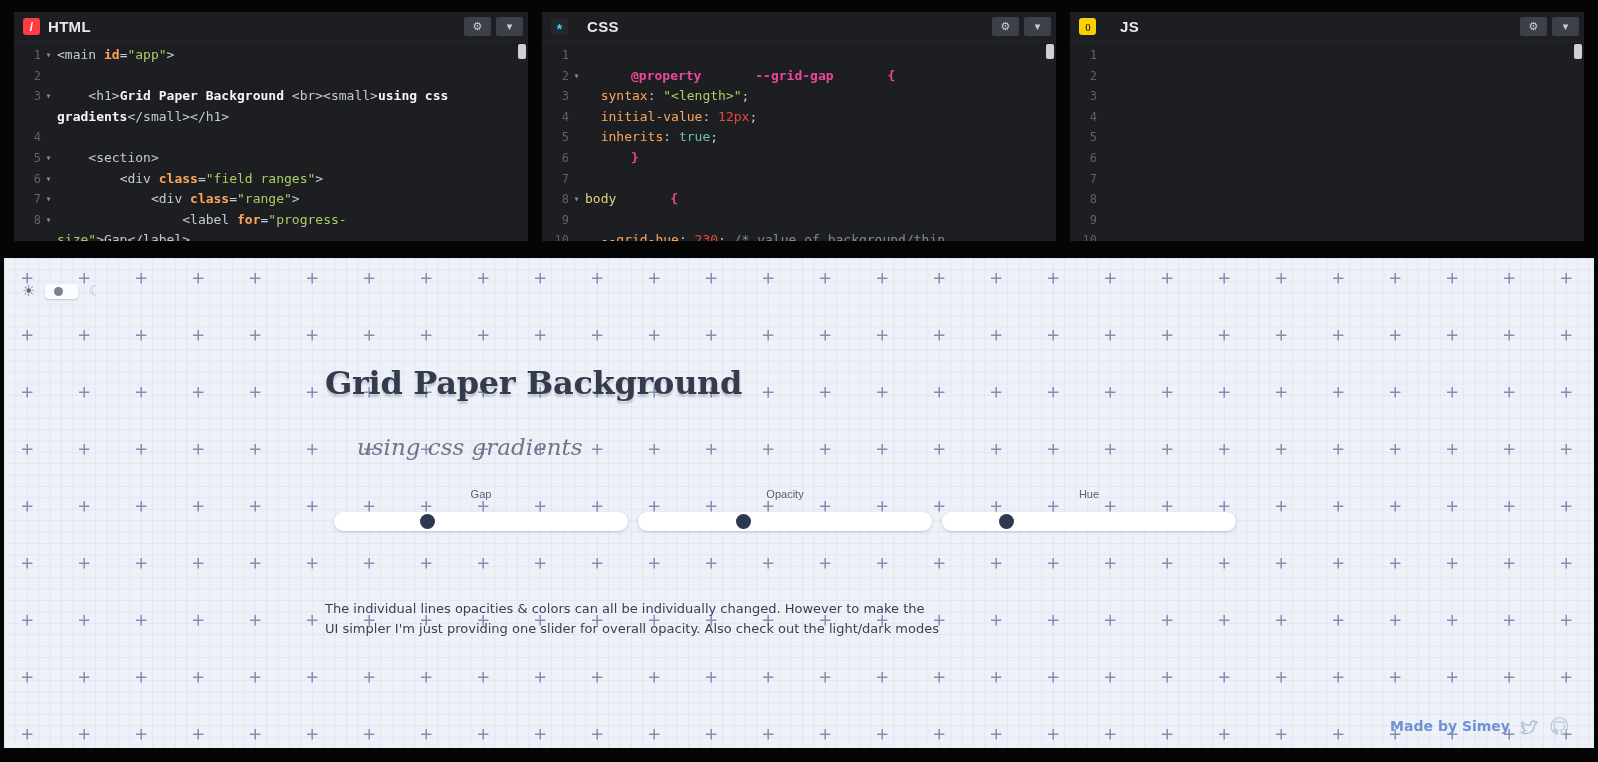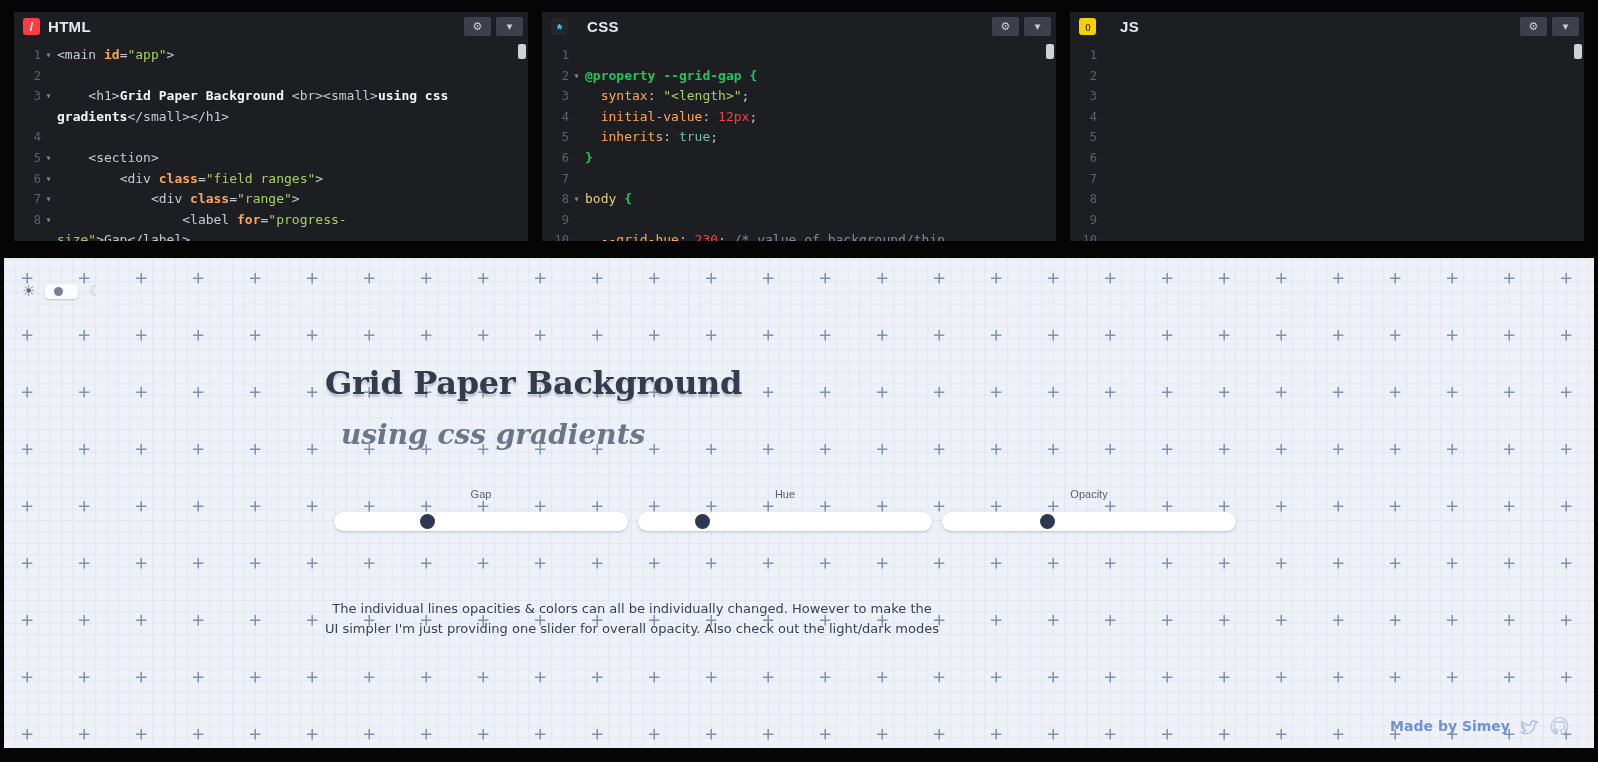--- a/index.html
+++ b/index.html
@@ -42,55 +42,55 @@
   .tk-punc  { color:#c5cad3; }
   .tk-plain { color:#c5cad3; }
   .tk-attr  { color:#fda65a; font-weight:700; }
   .tk-str   { color:#a9cf65; }
   .tk-text  { color:#f4f6f9; font-weight:700; }
   .tk-prop  { color:#fda65a; }
   .tk-num   { color:#ef4444; }
   .tk-bool  { color:#6fc2a0; }
   .tk-sel   { color:#e0d17e; }
   .tk-cmt   { color:#83889a; }
-  .tk-kw    { color:#22c55e; font-weight:600; }
+  .tk-kw    { color:#ec4899; font-weight:600;margin-left:46px; }
 
   
   .preview { position:absolute; left:4px; right:4px; top:258px; height:490px;
              background:#eef1f7; overflow:hidden; }
   .gridbg { position:absolute; inset:0; width:100%; height:100%; display:block; }
 
   .controls { position:absolute; left:18px; top:24px; display:flex; align-items:center;
               gap:10px; z-index:2; }
   .sun  { font-size:15px; color:#5f6672; cursor:pointer; }
   .moon { font-size:15px; color:#c2c8d3; cursor:pointer; }
   .toggle { width:33px; height:15px; background:#fbfcfe; border-radius:4px; position:relative;
             box-shadow:0 1px 2px rgba(80,90,120,.3); cursor:pointer; }
   .tknob { position:absolute; left:9px; top:3px; width:9px; height:9px; border-radius:50%;
            background:#79818f; }
 
   .pheading { position:absolute; left:321px; top:106px; margin:0; z-index:2;
               font-family:"DejaVu Serif", serif; font-size:32px; font-weight:700;
               letter-spacing:-.3px; color:#333b4c; text-shadow:0 3px 2px rgba(70,80,105,.25);
               white-space:nowrap; }
-  .psub { position:absolute; left:337px; top:160px; margin:0; z-index:2;
-          font-family:"DejaVu Serif", serif; font-size:28px; font-style:italic; font-weight:700;
+  .psub { position:absolute; left:337px; top:160px; margin:16px; z-index:2;
+          font-family:"DejaVu Serif", serif; font-size:23px; font-style:italic; font-weight:400;
           color:#6b7688; white-space:nowrap; }
 
   .sliders { position:absolute; left:330px; top:230px; display:flex; gap:10px; z-index:2; }
   .slider { width:294px; }
   .slabel { text-align:center; font-size:11px; color:#59606e; margin-bottom:12px; }
   .track { position:relative; height:19px; background:#fff; border-radius:10px;
            box-shadow:0 1px 3px rgba(70,80,110,.28); cursor:pointer; }
   .knob2 { position:absolute; top:2px; left:0; width:15px; height:15px; border-radius:50%;
            background:#2c3950; cursor:grab; }
 
   .desc { position:absolute; left:321px; top:341px; margin:0; z-index:2;
           font-family:"DejaVu Sans", sans-serif; font-size:13px; line-height:19.5px;
-          font-weight:500; color:#394150; white-space:nowrap;text-align:center; }
+          font-weight:500; color:#394150; white-space:nowrap; }
 
   .credit { position:absolute; right:24px; bottom:12px; display:flex; align-items:center;
             gap:9px; z-index:2; }
   .credit-text { font-size:14px; font-weight:700; color:#6e92d3;
                  font-family:"DejaVu Sans", sans-serif; }
   .cicon { display:block; cursor:pointer; }
 </style>
 </head>
 <body>
 
@@ -216,29 +216,29 @@
   <p class="psub">using css gradients</p>
 
   <div class="sliders">
     <div class="slider">
       <div class="slabel">Gap</div>
       <div class="track">
         <div class="knob2" style="left: calc(32% - 8px);"></div>
       </div>
     </div>
     <div class="slider">
+      <div class="slabel">Opacity</div>
+      <div class="track">
+        <div class="knob2" style="left: calc(36% - 8px);"></div>
+      </div>
+    </div>
+    <div class="slider">
       <div class="slabel">Hue</div>
       <div class="track">
         <div class="knob2" style="left: calc(22% - 8px);"></div>
-      </div>
-    </div>
-    <div class="slider">
-      <div class="slabel">Opacity</div>
-      <div class="track">
-        <div class="knob2" style="left: calc(36% - 8px);"></div>
       </div>
     </div>
   </div>
 
   <p class="desc">
     <span>The individual lines opacities &amp; colors can all be individually changed. However to make the</span><br>
     <span>UI simpler I'm just providing one slider for overall opacity. Also check out the light/dark modes</span>
   </p>
 
   <div class="credit">

